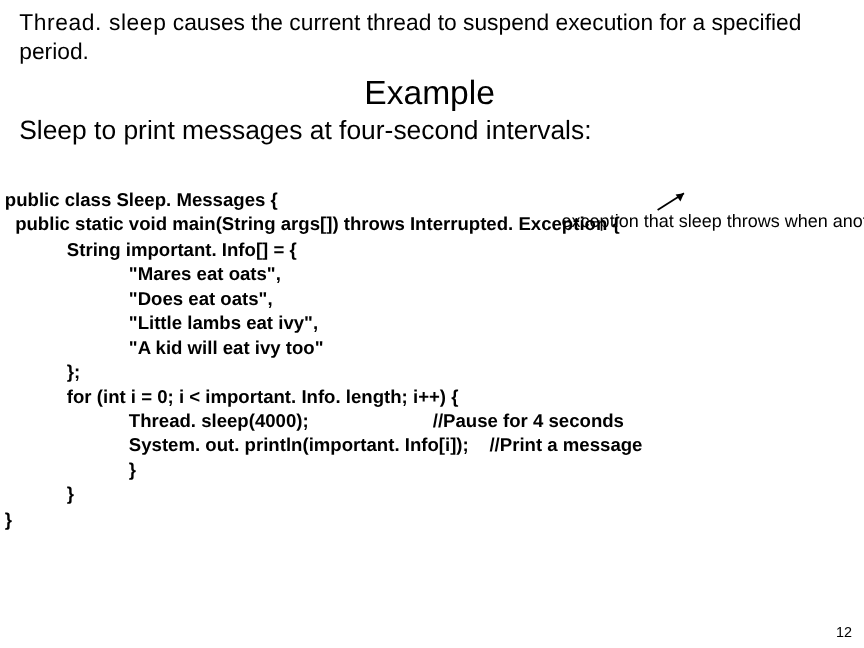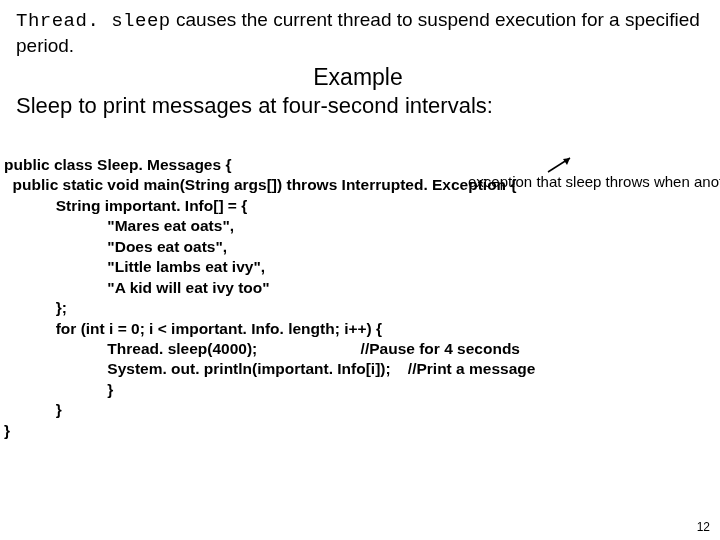--- a/index.html
+++ b/index.html
@@ -10,23 +10,23 @@
     font-family: Arial, Helvetica, sans-serif;
     color: #000;
     position: relative;
     overflow: hidden;
   }
   .intro {
     font-size: 19px;
     padding: 8px 16px 0 16px;
     line-height: 1.25;
   }
-  .intro .mono { font-family: Liberation Mono, monospace; letter-spacing: 0.5px; }
+  .intro .mono { font-family: Liberation Sans, sans-serif; letter-spacing: 0.5px; }
   .title {
-    font-size: 23px;
+    font-size: 28px;
     text-align: center;
     margin: 6px 4px 2px 0;
     font-family: Arial, sans-serif;
   }
   .subtitle {
     font-size: 22px;
     padding: 0 16px 10px 16px;
   }
   .code-block {
     font-family: Arial, Helvetica, sans-serif;

